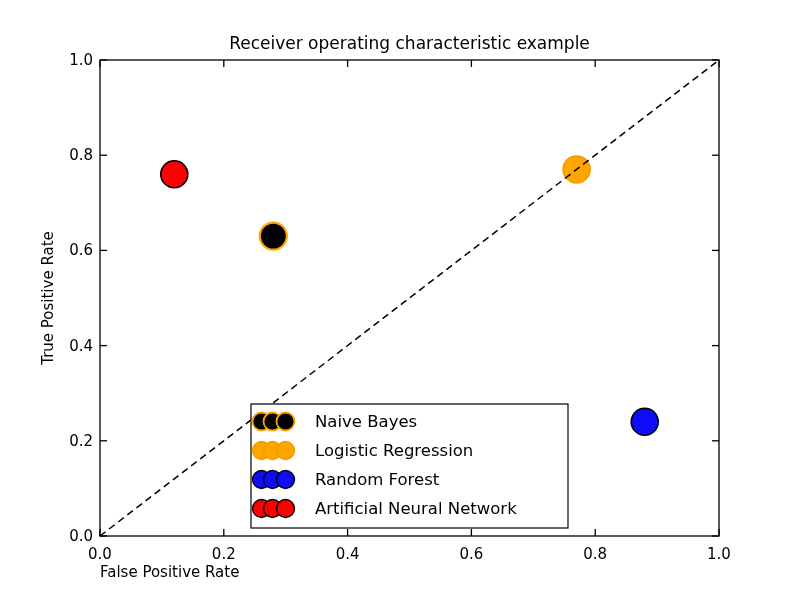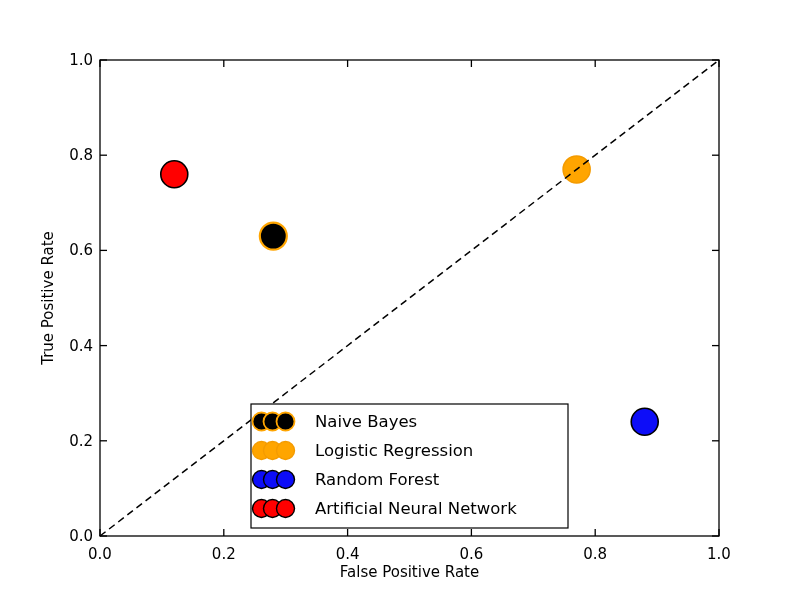--- a/index.html
+++ b/index.html
@@ -19,39 +19,39 @@
     top: 34px;
     text-align: center;
     font-size: 17px;
     line-height: 1.1;
   }
   .xlabel {
     position: absolute;
     left: 100px;
     width: 619px;
     top: 563px;
-    text-align: center;
     font-size: 15px;
   }
   .ylabel {
     position: absolute;
     left: 48px;
     top: 298px;
     transform: translate(-50%, -50%) rotate(-90deg);
     white-space: nowrap;
     font-size: 15px;
   }
   svg { position: absolute; left: 0; top: 0; }
   .ticklabel { font-family: "DejaVu Sans", sans-serif; font-size: 15px; fill: #000000; }
   .legendlabel { font-family: "DejaVu Sans", sans-serif; font-size: 16.5px; fill: #000000; }
 </style>
 </head>
 <body>
 
 <div class="figure">
+  <div class="chart-title">Receiver operating characteristic example</div>
   <svg id="plot" width="800" height="597" viewBox="0 0 800 597">
       <circle cx="273.32000000000005" cy="236.12" r="13.5" fill="#000000" stroke="#FFA500" stroke-width="2.2"></circle>
       <circle cx="576.63" cy="169.48000000000002" r="13.5" fill="#FFA500" stroke="#F49B00" stroke-width="1.6"></circle>
       <circle cx="644.72" cy="421.76" r="13.5" fill="#0D0DF8" stroke="#000000" stroke-width="1.6"></circle>
       <circle cx="174.28" cy="174.24" r="13.5" fill="#FF0000" stroke="#000000" stroke-width="1.6"></circle>
       <line x1="100" y1="536" x2="719" y2="60" stroke="#000000" stroke-width="1.5" stroke-dasharray="7 4.5"></line>
       <rect x="100" y="60" width="619" height="476" fill="none" stroke="#000000" stroke-width="1.3"></rect>
       <line x1="100" y1="536" x2="100" y2="529" stroke="#000000" stroke-width="1.3"></line>
       <line x1="100" y1="60" x2="100" y2="67" stroke="#000000" stroke-width="1.3"></line>
       <text x="100" y="559" text-anchor="middle" class="ticklabel">0.0</text>

